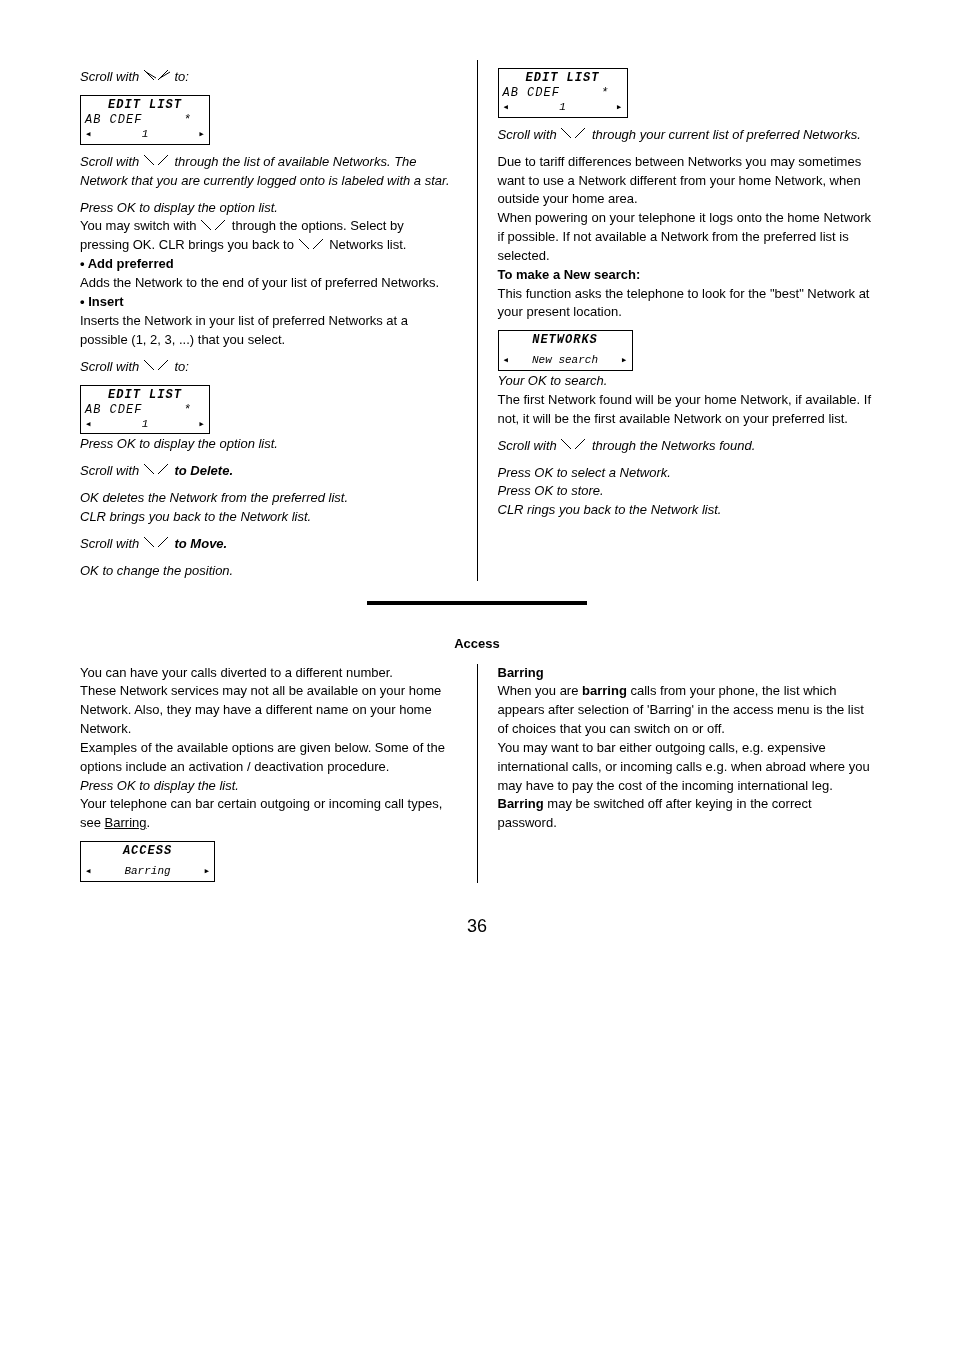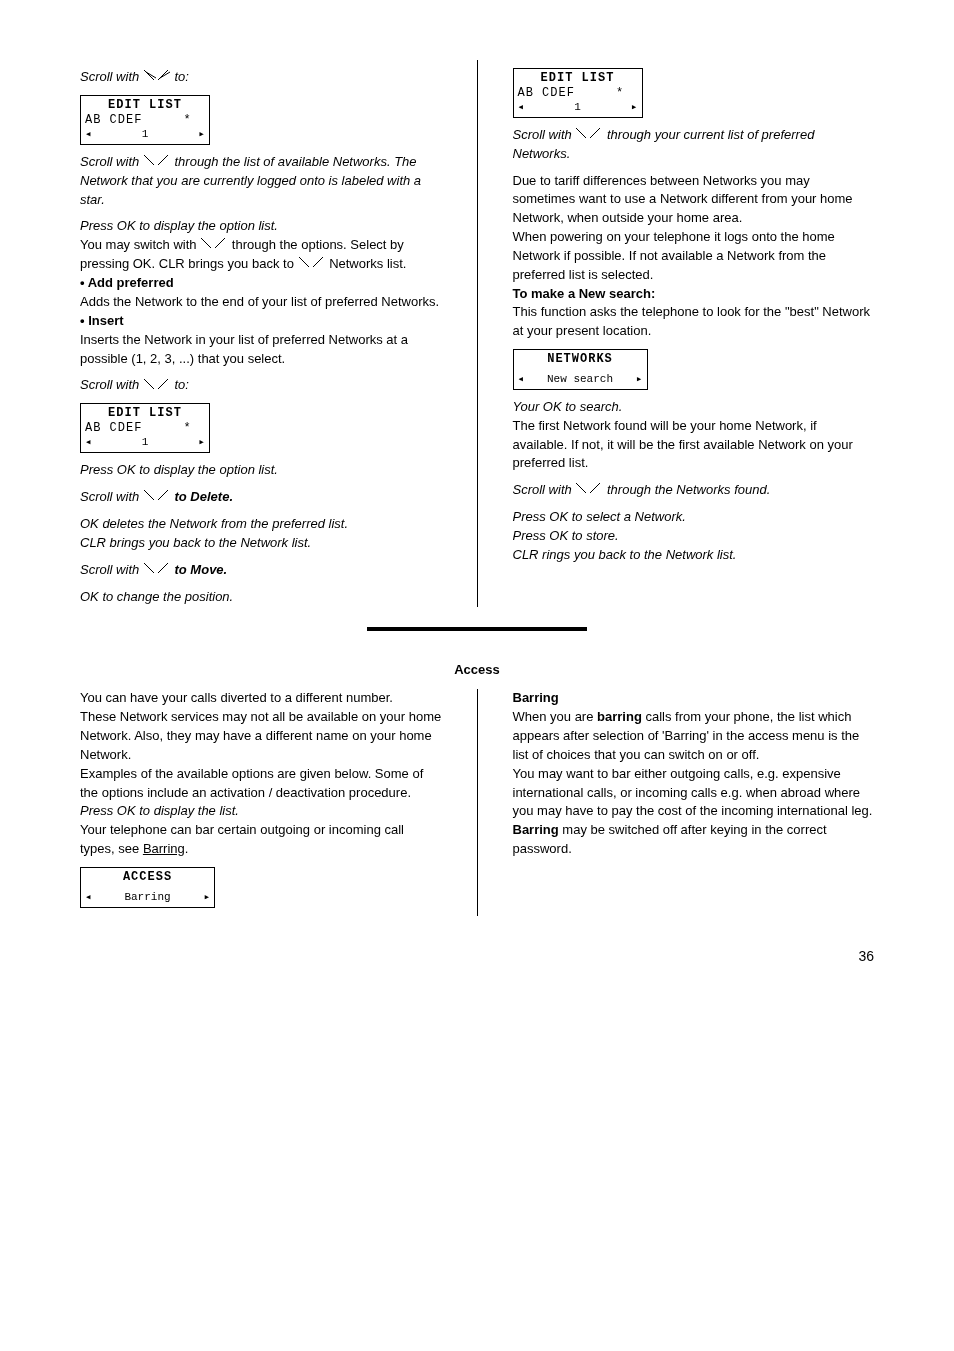--- a/index.html
+++ b/index.html
@@ -8,21 +8,21 @@
     padding: 60px 80px 40px 80px;
     background: #fff;
     font-family: Arial, Helvetica, sans-serif;
     font-size: 13px;
     line-height: 1.45;
     color: #000;
     width: 954px;
   }
   .two-col {
     display: flex;
-    gap: 35px;
+    gap: 20px;
   }
   .col {
     flex: 1;
     position: relative;
   }
   .divider-v {
     width: 1px;
     background: #000;
     align-self: stretch;
   }
@@ -36,38 +36,39 @@
     font-style: italic;
     margin: 8px 0;
   }
   p { margin: 0 0; }
   .bold { font-weight: bold; }
   .ital { font-style: italic; }
   .lcd {
     font-family: "Courier New", monospace;
     border: 1.5px solid #000;
     width: 130px;
-    margin: 8px 0 8px 0;
+    margin: 8px 0 1px 0;
     padding: 2px 4px;
     font-size: 12px;
     line-height: 1.25;
+    font-style: italic;
   }
   .lcd .row1 { text-align: center; letter-spacing: 1px; font-weight: bold; }
   .lcd .row2 { white-space: pre; letter-spacing: 1px; }
   .lcd .row3 { display: flex; justify-content: space-between; font-size: 11px; }
   .section-title {
     text-align: center;
     font-weight: bold;
     margin: 18px 0 10px 0;
   }
   .u { text-decoration: underline; }
   .page-num {
-    text-align: right;
+    text-align: center;
     margin-top: 30px;
-    font-size: 14px;
+    font-size: 18px;
   }
   .arrow-pair { display: inline-block; vertical-align: middle; }
   .arrow-pair svg { display:inline-block; }
 </style>
 </head>
 <body>
 
 <div class="two-col">
   <div class="col">
 

